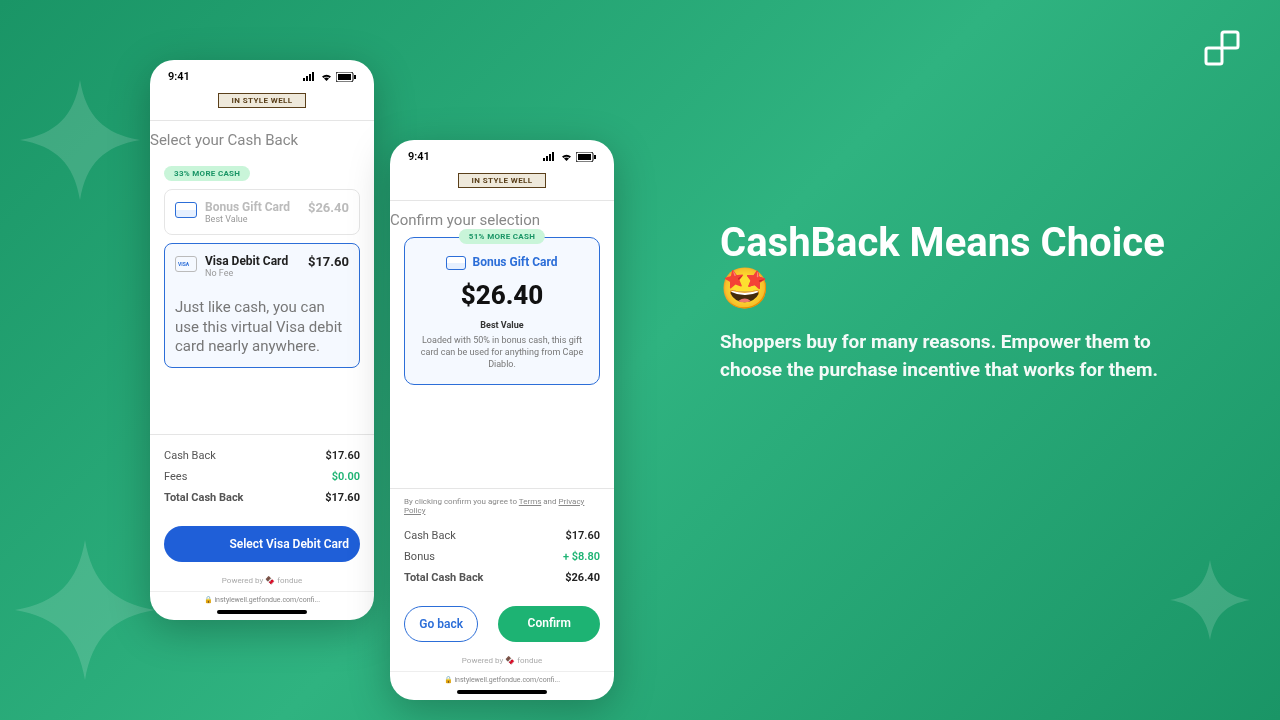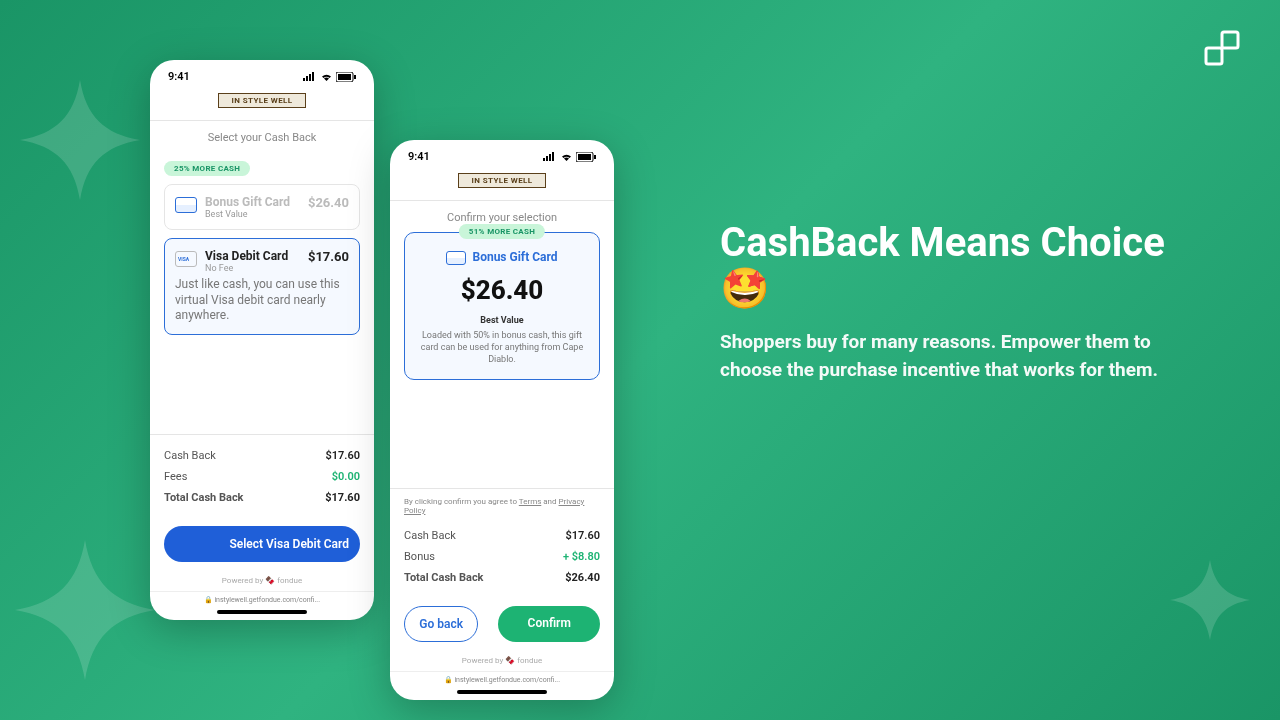--- a/index.html
+++ b/index.html
@@ -10,35 +10,35 @@
 .sparkle-2{left:15px;bottom:40px;width:140px;height:140px}
 .sparkle-3{right:30px;bottom:80px;width:80px;height:80px}
 .logo-mark{position:absolute;right:36px;top:28px;width:44px;height:44px}
 .phones{position:absolute;left:150px;top:60px;display:flex;gap:16px;align-items:flex-start}
 .phone{background:#fff;border-radius:24px;width:224px;box-shadow:0 10px 40px rgba(0,0,0,0.25);overflow:hidden;display:flex;flex-direction:column}
 .phone-2{margin-top:80px}
 .status-bar{display:flex;justify-content:space-between;align-items:center;padding:10px 18px 4px;font-size:11px;font-weight:600;color:#000}
 .status-icons{display:flex;gap:3px;align-items:center}
 .brand-badge{margin:6px auto 10px;display:inline-block;border:1.5px solid #5a3f1a;padding:2px 12px;font-size:8px;font-weight:700;letter-spacing:0.4px;color:#5a3f1a;background:#efe9db}
 .brand-row{text-align:center;border-bottom:1px solid #e5e5e5;padding-bottom:2px}
-.section-title{text-align:center;font-size:11px;color:#888;padding:10px 0 8px}
+.section-title{text-align:left;font-size:15px;color:#888;padding:10px 0 8px}
 .pill-badge{display:inline-block;background:#c9f5d9;color:#1a9566;font-size:8px;font-weight:700;padding:3px 10px;border-radius:10px;letter-spacing:0.3px}
 .pill-row{padding:4px 14px}
 .option-card{margin:4px 14px;border:1px solid #e5e5e5;border-radius:8px;padding:10px;display:flex;flex-direction:column;gap:4px}
 .option-card.selected{border:1.5px solid #2c6ed8;background:#f5f9ff}
 .option-head{display:flex;align-items:flex-start;gap:8px}
 .card-icon{width:22px;height:16px;border:1px solid #bbb;border-radius:3px;flex-shrink:0;margin-top:2px;position:relative}
 .card-icon.visa::after{content:"VISA";font-size:5px;font-weight:700;color:#2c6ed8;position:absolute;left:2px;top:4px}
 .card-icon.gift{border-color:#2c6ed8;background:linear-gradient(#fff 50%,#e6f0ff 50%)}
 .option-info{flex:1}
 .option-title{font-size:12px;font-weight:700;color:#555}
 .option-sub{font-size:9px;color:#999}
 .option-price{font-size:13px;font-weight:700;color:#555}
 .option-card.faded .option-title,.option-card.faded .option-price{color:#bbb}
-.option-desc{font-size:12px;color:#777;line-height:1.3;margin-top:0}
+.option-desc{font-size:15px;color:#777;line-height:1.3;margin-top:16px}
 .spacer{flex:1}
 .summary{border-top:1px solid #e5e5e5;padding:10px 14px}
 .summary-row{display:flex;justify-content:space-between;font-size:11px;padding:4px 0;color:#555}
 .summary-row .val{font-weight:600;color:#222}
 .summary-row.green .val{color:#1db373}
 .summary-row.total{font-weight:700}
 .summary-row.total .val{font-weight:700}
 .primary-btn{margin:8px 14px;background:#1f5fd8;color:#fff;border:none;border-radius:20px;padding:11px;font-size:12px;font-weight:600;text-align:right}
 .powered{text-align:center;font-size:8px;color:#aaa;padding:6px 0}
 .url-bar{text-align:center;font-size:7px;color:#888;padding:4px 0 2px;border-top:1px solid #eee}
@@ -95,21 +95,21 @@
           </svg>
         <svg width="20" height="10">
             <rect x="0" y="0" width="17" height="10" rx="2" fill="none" stroke="#000" stroke-width="1"></rect>
             <rect x="2" y="2" width="13" height="6" fill="#000"></rect>
             <rect x="18" y="3" width="2" height="4" fill="#000"></rect>
           </svg>
       </span>
     </div>
     <div class="brand-row"><span class="brand-badge">IN STYLE WELL</span></div>
     <div class="section-title">Select your Cash Back</div>
-    <div class="pill-row"><span class="pill-badge">25% MORE CASH</span></div>
+    <div class="pill-row"><span class="pill-badge">33% MORE CASH</span></div>
 
     <div class="option-card faded">
       <div class="option-head">
         <span class="card-icon gift"></span>
         <div class="option-info">
           <div class="option-title">Bonus Gift Card</div>
           <div class="option-sub">Best Value</div>
         </div>
         <div class="option-price">$26.40</div>
       </div>

